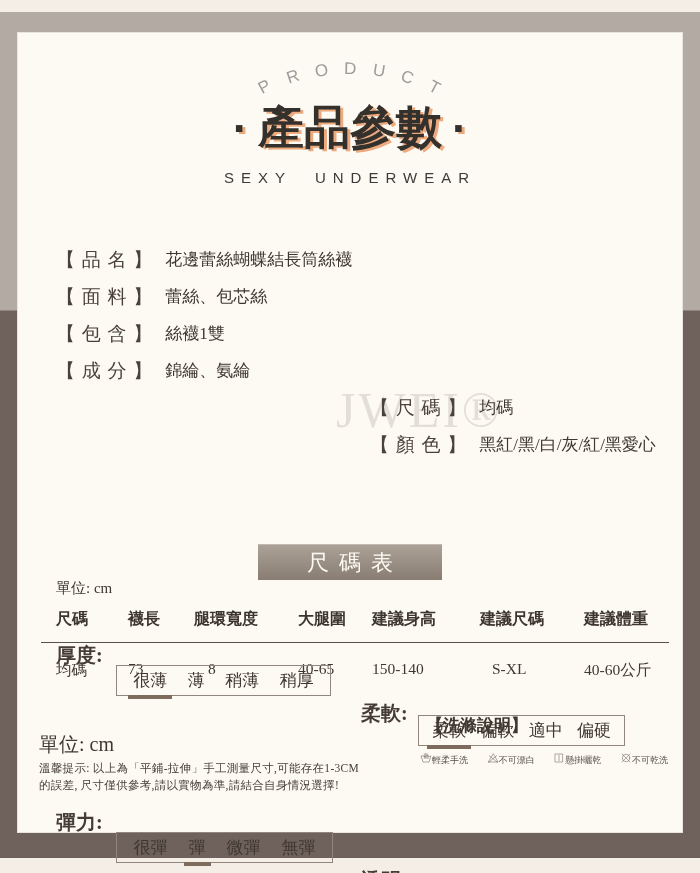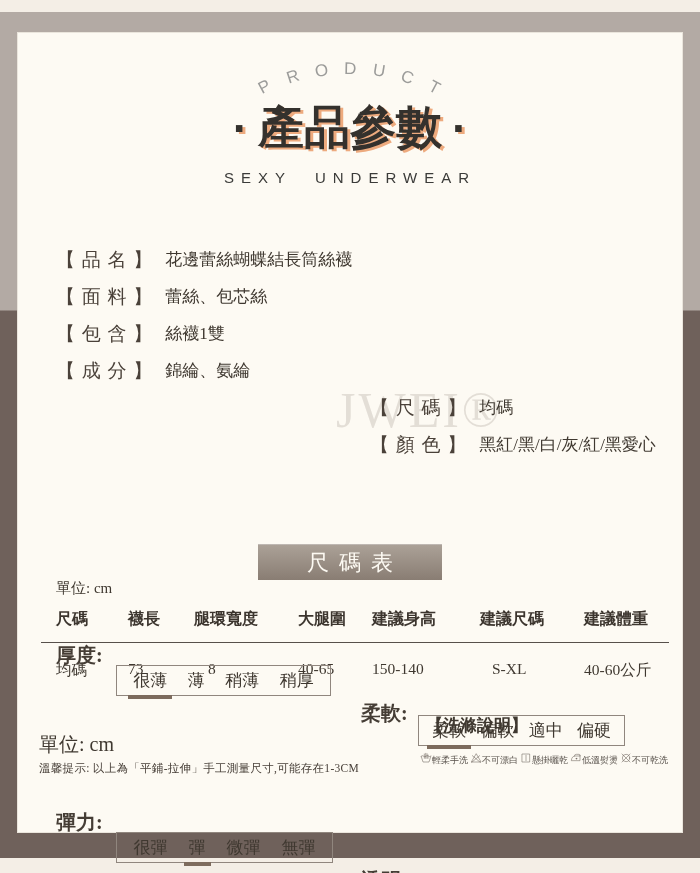--- a/index.html
+++ b/index.html
@@ -183,20 +183,21 @@
       <div>150-140</div>
       <div>S-XL</div>
       <div>40-60公斤</div>
     </div>
   </div>
   <div class="rule"></div>
 
   <div class="unit2">單位: cm</div>
   <div class="tips">
     <span style="display:block;">溫馨提示: 以上為「平鋪-拉伸」手工測量尺寸,可能存在1-3CM</span>
+    <span style="display:block;">的誤差, 尺寸僅供參考,請以實物為準,請結合自身情況選擇!</span>
   </div>
   <div class="wash-title">【洗滌說明】</div>
   <div class="wash-row">
     <div class="wash-item">
       <svg viewBox="0 0 36 36">
         <path d="M3 13 q4 -4 7.5 -0.5 q4 3.5 7.5 0 q4 -3.5 7.5 0 q4 3.5 7.5 -0.5"></path>
         <path d="M4 14 L9 30 L27 30 L32 14"></path>
         <path d="M13 6 v13 M17 4 v15 M21 5 v14 M24 9 v10"></path>
       </svg>
       <span class="wash-label">輕柔手洗</span>
@@ -210,28 +211,20 @@
     </div>
     <div class="wash-item">
       <svg viewBox="0 0 36 36">
         <rect x="7" y="6" width="22" height="24"></rect>
         <path d="M18 10 v16"></path>
       </svg>
       <span class="wash-label">懸掛曬乾</span>
     </div>
     <div class="wash-item">
       <svg viewBox="0 0 36 36">
-        <path d="M13 12 q0 -5 6 -5 h8 q3 0 3 3"></path>
-        <path d="M30 10 v16 L4 26 q1 -14 13 -14 h13"></path>
-        <circle cx="19" cy="20" r="1.4" fill="#675e56"></circle>
-      </svg>
-      <span class="wash-label">低溫熨燙</span>
-    </div>
-    <div class="wash-item">
-      <svg viewBox="0 0 36 36">
         <circle cx="18" cy="18" r="11"></circle>
         <path d="M6 6 L30 30 M30 6 L6 30"></path>
       </svg>
       <span class="wash-label">不可乾洗</span>
     </div>
   </div>
 
 </div>
 
 </body></html>

